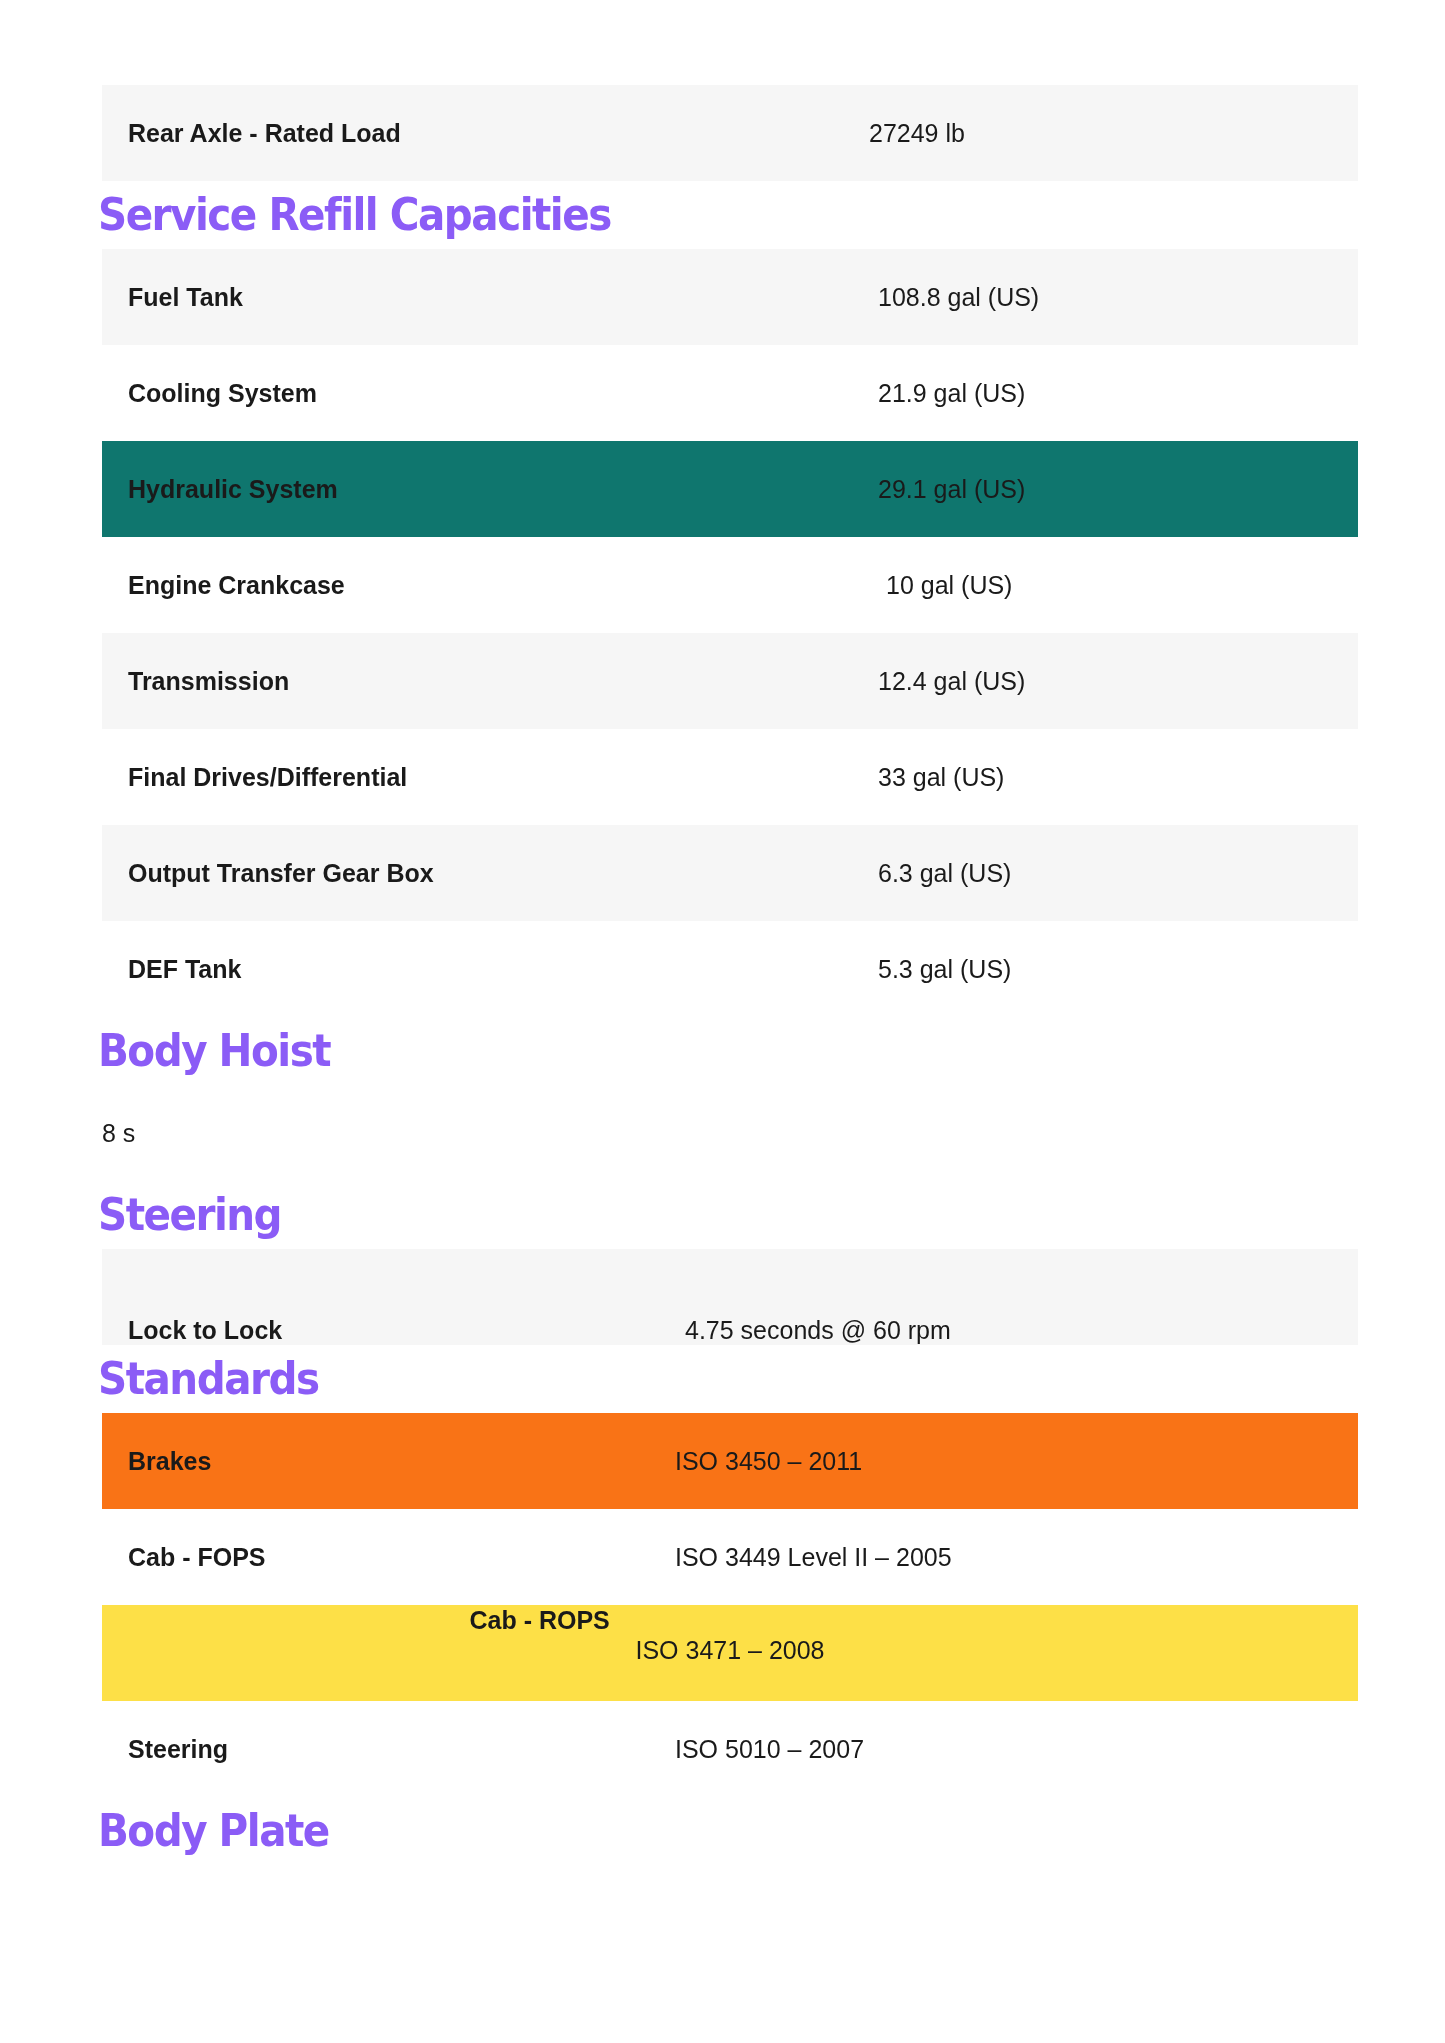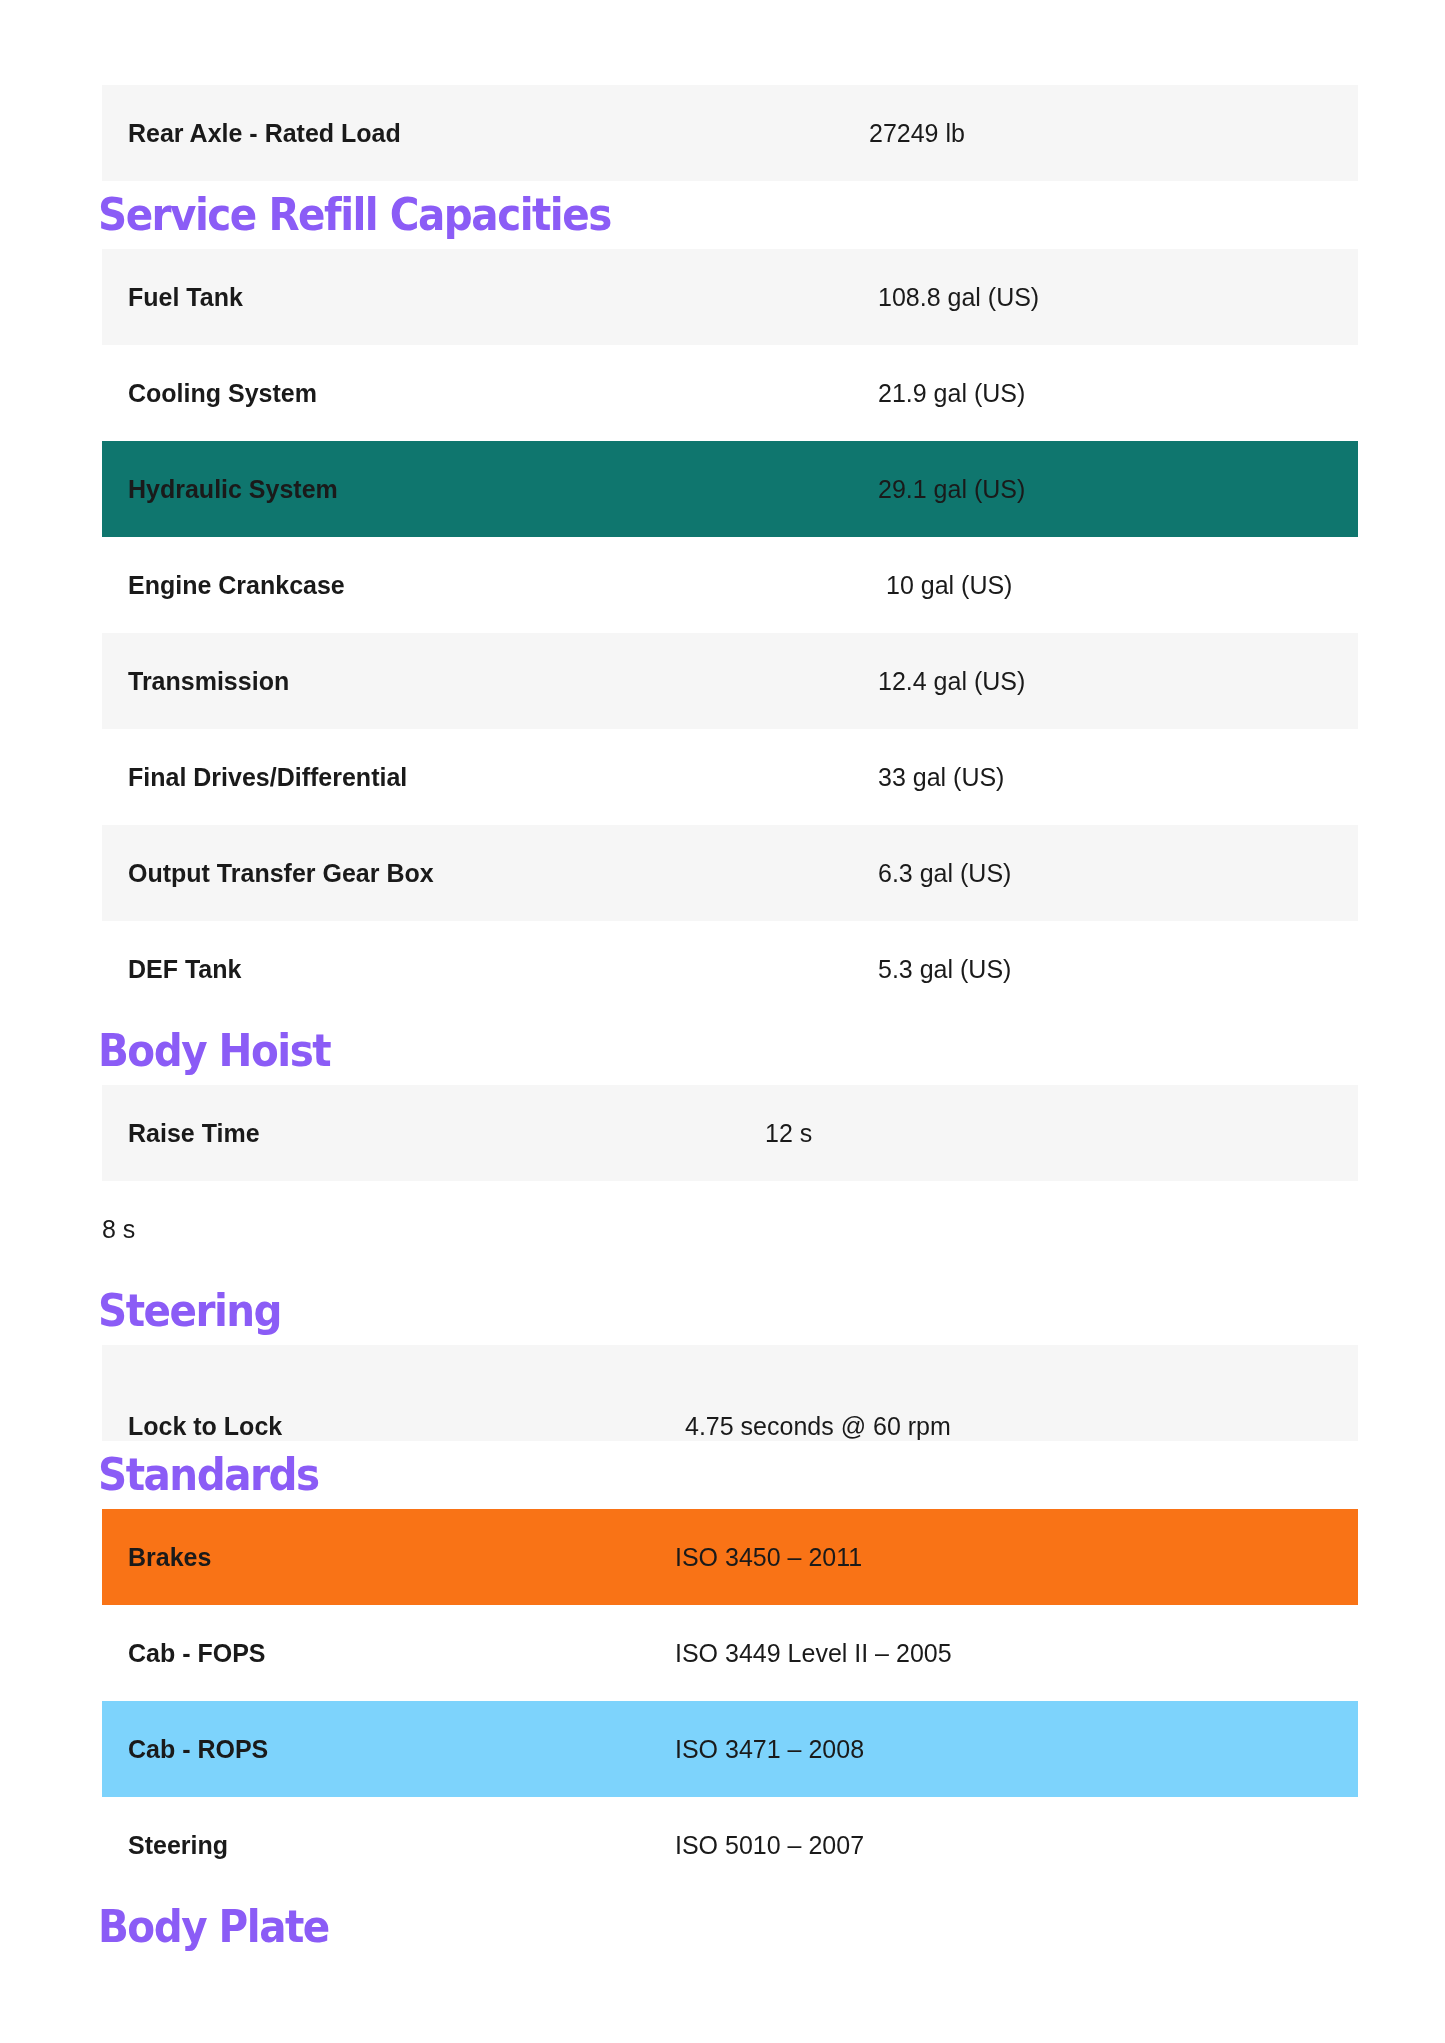--- a/index.html
+++ b/index.html
@@ -110,24 +110,20 @@
   <div class="row" style="background: transparent;">
     <div class="label">DEF Tank</div>
     <div class="value">5.3 gal (US)</div>
   </div>
 </div>
   </section>
 
   <section>
     <h2 class="heading">Body Hoist</h2>
     <div class="table" style="--val-x: 663px;">
-  <div class="row alt" style="background: rgb(246, 246, 246);">
-    <div class="label">Raise Time</div>
-    <div class="value">12 s</div>
-  </div>
 
   <div class="row" style="background: transparent;">
     <div class="value">8 s</div>
   </div>
 </div>
   </section>
 
   <section>
     <h2 class="heading">Steering</h2>
     <div class="table" style="--val-x: 583px;">
@@ -144,21 +140,21 @@
   <div class="row alt" style="background: #f97316;">
     <div class="label">Brakes</div>
     <div class="value">ISO 3450 – 2011</div>
   </div>
 
   <div class="row" style="background: transparent;">
     <div class="label">Cab - FOPS</div>
     <div class="value">ISO 3449 Level II – 2005</div>
   </div>
 
-  <div class="row alt" style="background: #7dd3fc;">
+  <div class="row alt" style="background: #fde047; flex-direction: column;">
     <div class="label">Cab - ROPS</div>
     <div class="value">ISO 3471 – 2008</div>
   </div>
 
   <div class="row" style="background: transparent;">
     <div class="label">Steering</div>
     <div class="value">ISO 5010 – 2007</div>
   </div>
 </div>
   </section>

